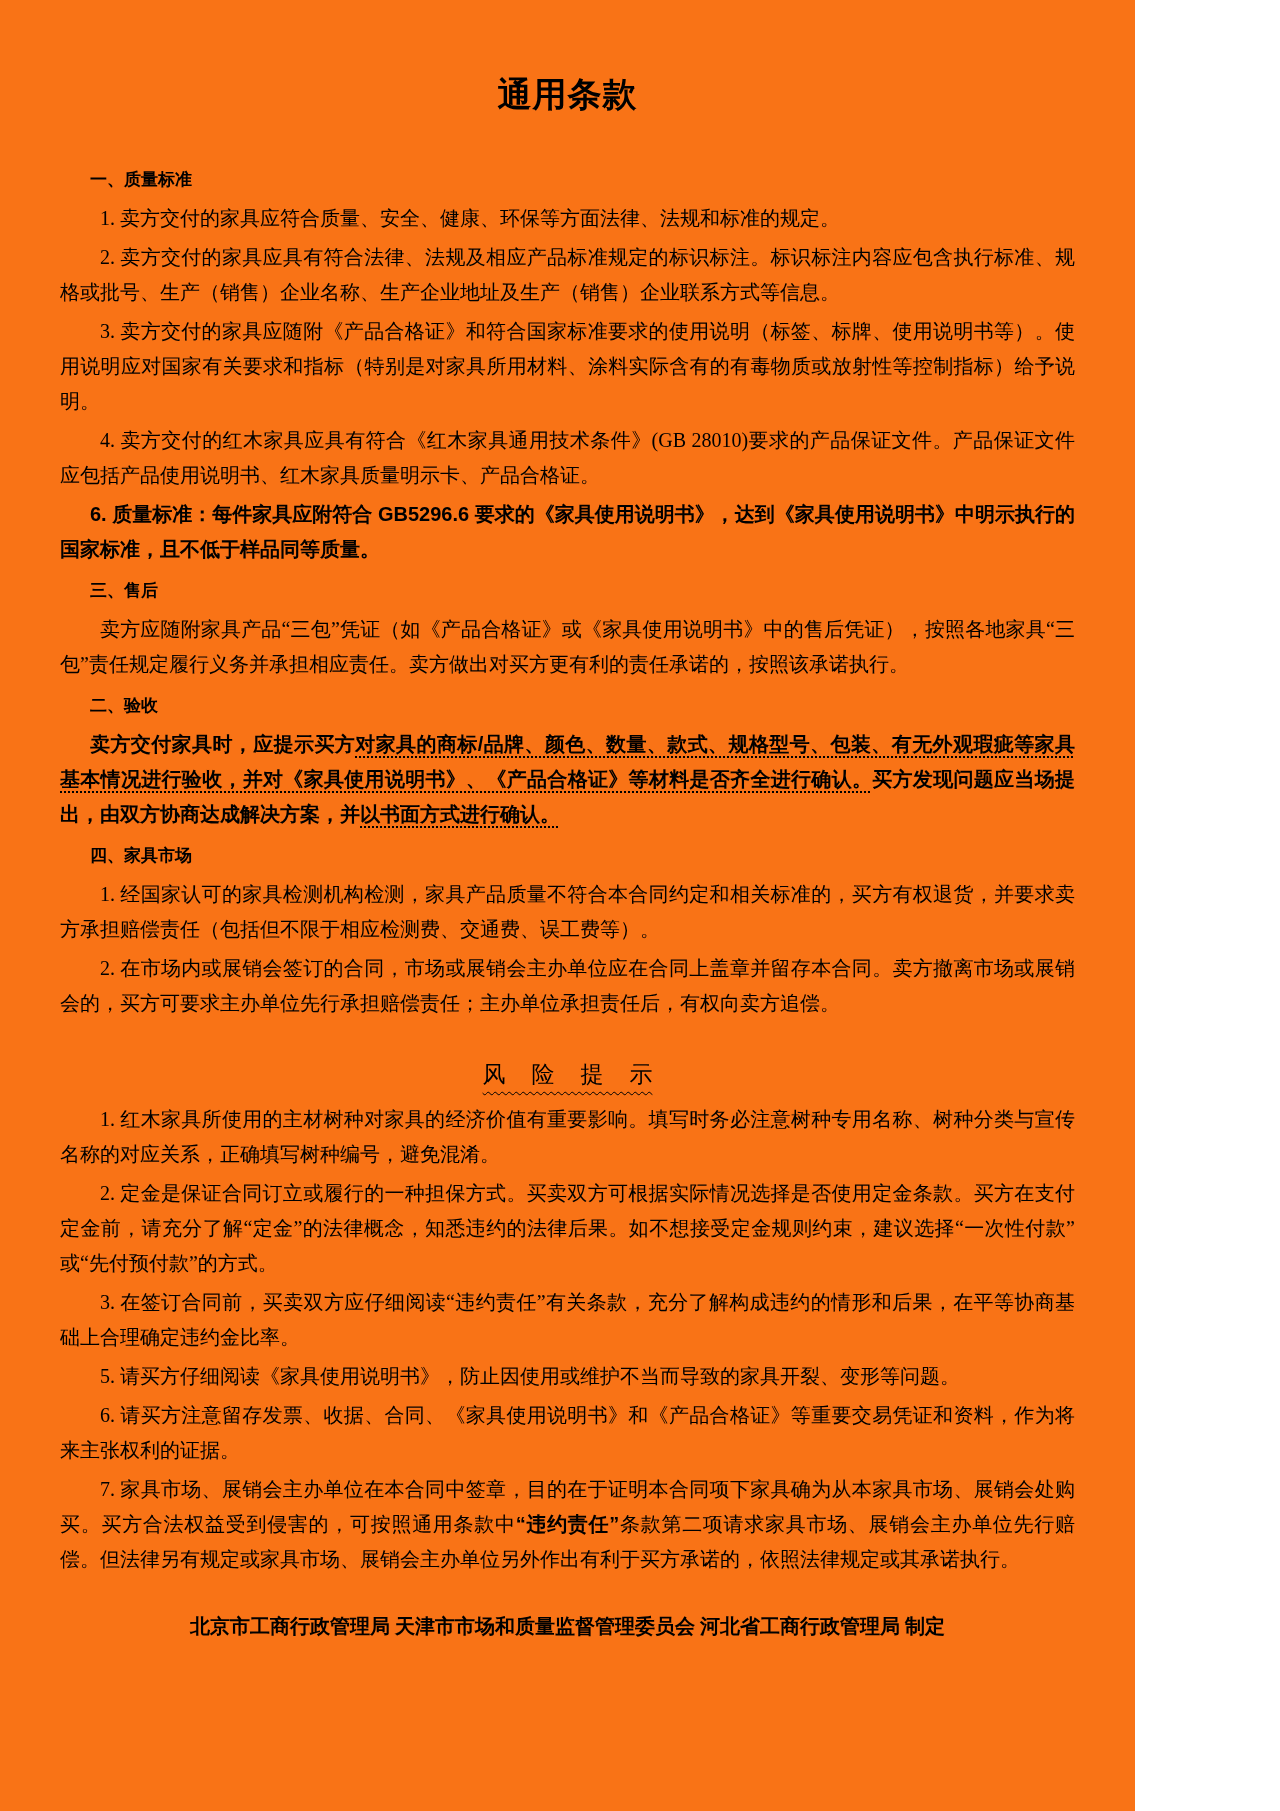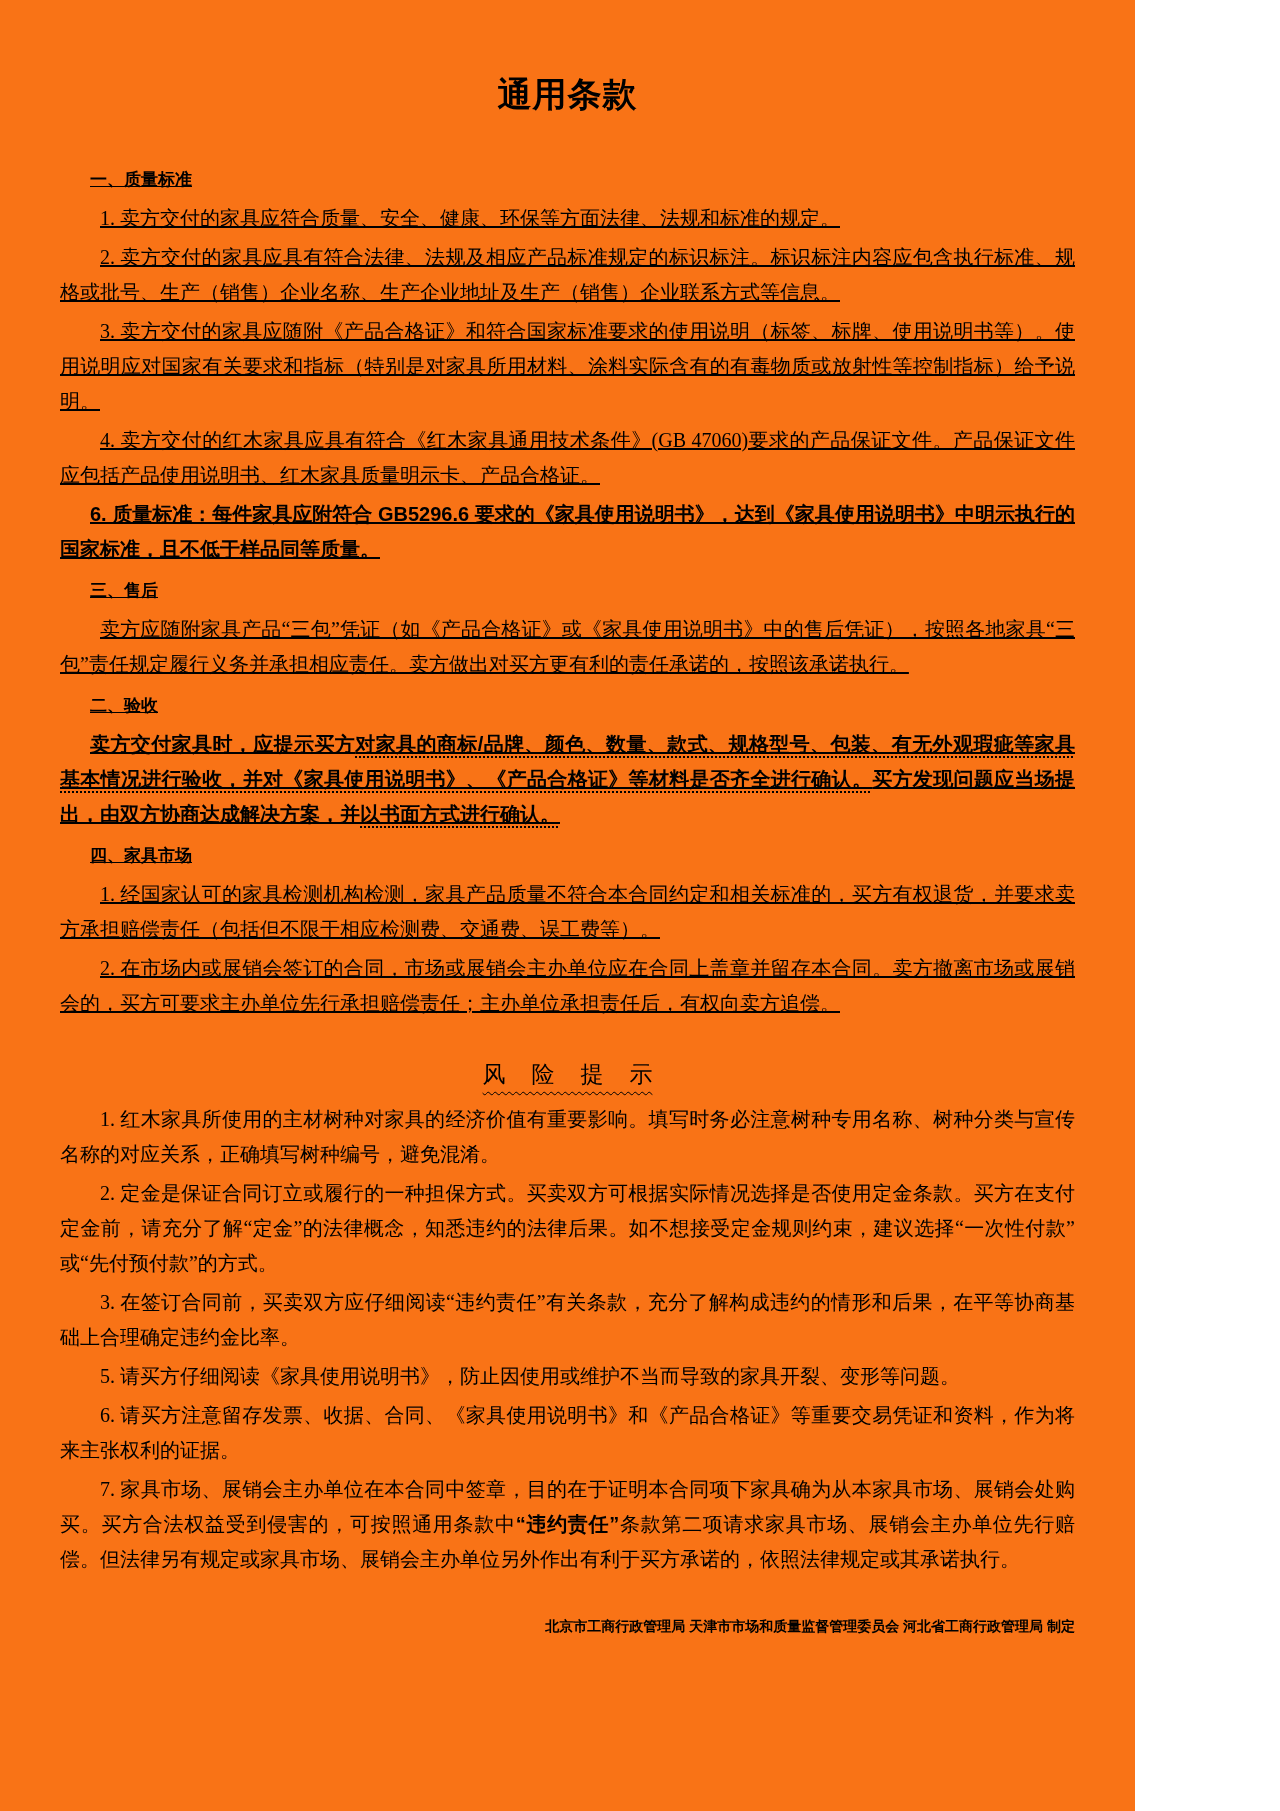--- a/index.html
+++ b/index.html
@@ -16,21 +16,21 @@
   }
   .doc-title {
     margin: 0;
     text-align: center;
     font-family: "Liberation Sans", sans-serif;
     font-weight: bold;
     font-size: 34px;
     line-height: 44px;
     letter-spacing: 1px;
   }
-  .sections { margin-top: 46px; text-decoration: underline; }
+  .sections { margin-top: 46px; }
   .section-heading {
     margin: 6px 0 4px 0;
     padding-left: 30px;
     font-family: "Liberation Sans", sans-serif;
     font-weight: bold;
     font-size: 17px;
     line-height: 35px;
   }
   p.para {
     margin: 4px 0 4px 0;
@@ -65,43 +65,43 @@
     word-spacing: 0.85em;
   }
   .risk-title .wavy {
     text-decoration-line: underline;
     text-decoration-style: wavy;
     text-decoration-thickness: 1px;
     text-underline-offset: 9px;
   }
   .doc-footer {
     margin-top: 32px;
-    text-align: right;
-    font-family: Liberation Sans, sans-serif;
+    text-align: center;
+    font-family: Liberation Serif, serif;
     font-weight: bold;
-    font-size: 14px;
+    font-size: 20px;
     line-height: 35px;
     white-space: pre-wrap;
   }
 </style>
 </head>
 <body>
 
 <div class="doc">
   <div class="content">
 
     <h1 class="doc-title">通用条款</h1>
 
     <div class="sections" id="sections">
         <section>
           <h3 class="section-heading">一、质量标准</h3>
           <p class="para"><span>1. 卖方交付的家具应符合质量、安全、健康、环保等方面法律、法规和标准的规定。</span></p>
           <p class="para"><span>2. 卖方交付的家具应具有符合法律、法规及相应产品标准规定的标识标注。标识标注内容应包含执行标准、规格或批号、生产（销售）企业名称、生产企业地址及生产（销售）企业联系方式等信息。</span></p>
           <p class="para"><span>3. 卖方交付的家具应随附《产品合格证》和符合国家标准要求的使用说明（标签、标牌、使用说明书等）。使用说明应对国家有关要求和指标（特别是对家具所用材料、涂料实际含有的有毒物质或放射性等控制指标）给予说明。</span></p>
-          <p class="para"><span>4. 卖方交付的红木家具应具有符合《红木家具通用技术条件》(GB 47060)要求的产品保证文件。产品保证文件应包括产品使用说明书、红木家具质量明示卡、产品合格证。</span></p>
+          <p class="para"><span>4. 卖方交付的红木家具应具有符合《红木家具通用技术条件》(GB 28010)要求的产品保证文件。产品保证文件应包括产品使用说明书、红木家具质量明示卡、产品合格证。</span></p>
           <p class="para bold-sans"><span class="run-b">6. 质量标准：每件家具应附符合 GB5296.6 要求的《家具使用说明书》，达到《家具使用说明书》中明示执行的国家标准，且不低于样品同等质量。</span></p>
         </section>
         <section>
           <h3 class="section-heading">三、售后</h3>
           <p class="para"><span>卖方应随附家具产品“三包”凭证（如《产品合格证》或《家具使用说明书》中的售后凭证），按照各地家具“三包”责任规定履行义务并承担相应责任。卖方做出对买方更有利的责任承诺的，按照该承诺执行。</span></p>
         </section>
         <section>
           <h3 class="section-heading">二、验收</h3>
           <p class="para bold-sans"><span class="run-b">卖方交付家具时，应提示买方</span><span class="run-b u-dotted">对家具的商标/品牌、颜色、数量、款式、规格型号、包装、有无外观瑕疵等家具基本情况进行验收，并对《家具使用说明书》、《产品合格证》等材料是否齐全进行确认。</span><span class="run-b">买方发现问题应当场提出，由双方协商达成解决方案，并</span><span class="run-b u-dotted">以书面方式进行确认。</span></p>
         </section>

